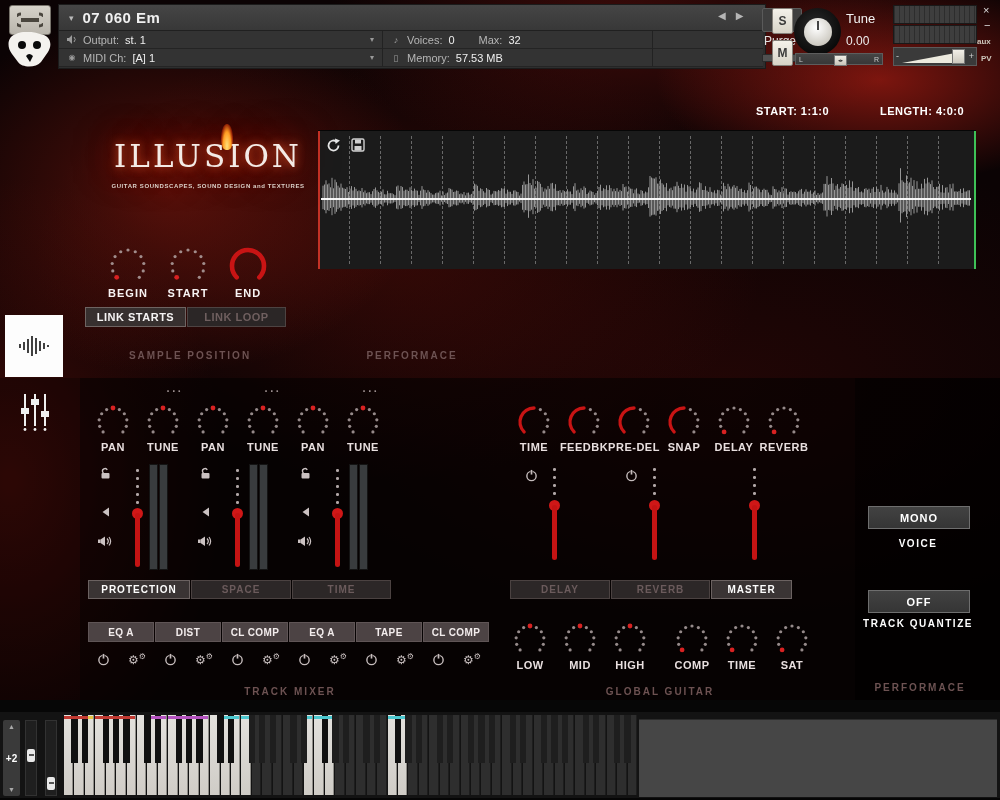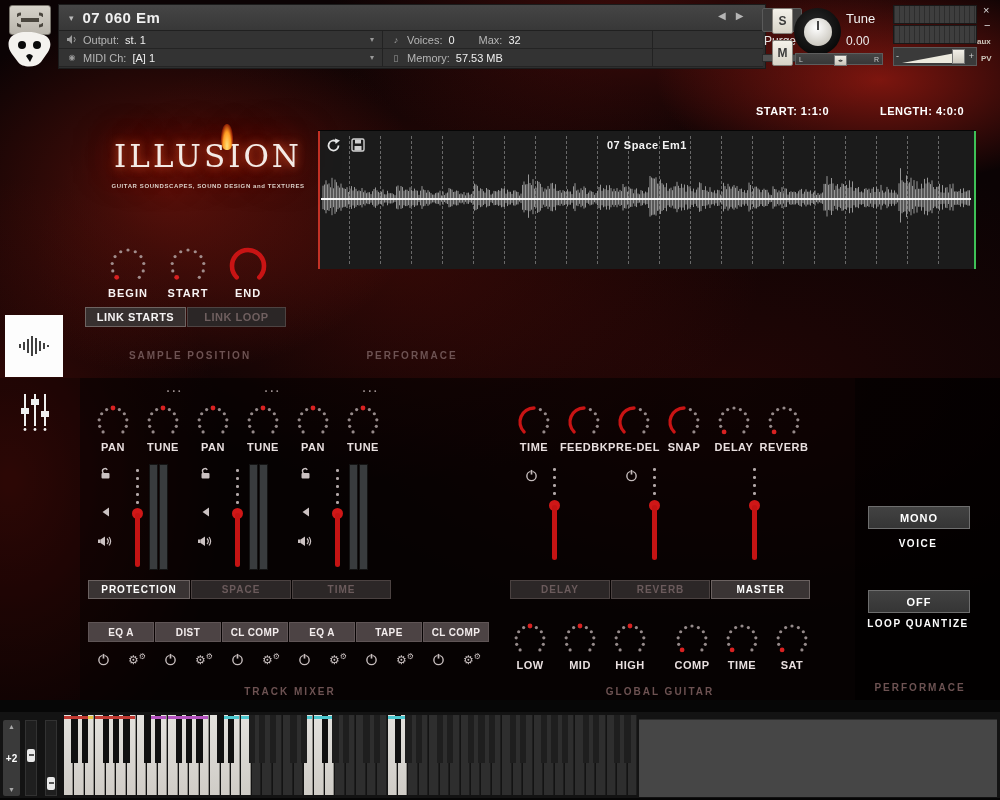--- a/index.html
+++ b/index.html
@@ -273,21 +273,20 @@
       </div>
     <svg class="wave-ic" style="left:8px" width="15" height="15" viewBox="0 0 15 15">
       <path d="M12.5 7.5 a5 5 0 1 1 -2.2-4.1" fill="none" stroke="#e6e6e6" stroke-width="1.8"></path>
       <polygon points="9,0.5 14,2.5 9.5,6" fill="#e6e6e6"></polygon>
     </svg>
     <svg class="wave-ic" style="left:33px" width="14" height="14" viewBox="0 0 14 14">
       <rect x="1" y="1" width="12" height="12" rx="1.5" fill="none" stroke="#cfcfcf" stroke-width="1.4"></rect>
       <rect x="4" y="1.5" width="6" height="4" fill="#cfcfcf"></rect>
         <rect x="3.5" y="8" width="7" height="4.5" fill="#cfcfcf"></rect>
     </svg>
-    <div class="wave-title">07 Space Em1</div>
     <svg id="wave-svg" style="position:absolute;left:3px;top:30px" width="652" height="106">
         <path d="M2.0 24.7 V48.2 M3.5 23.5 V49.1 M5.0 19.3 V52.3 M6.5 23.4 V49.1 M8.0 22.4 V49.9 M9.5 26.3 V47.0 M11.0 16.8 V54.2 M12.5 27.3 V46.2 M14.0 18.6 V52.8 M15.5 21.2 V50.8 M17.0 24.7 V48.2 M18.5 26.6 V46.7 M20.0 22.6 V49.8 M21.5 26.7 V46.6 M23.0 27.4 V46.1 M24.5 28.0 V45.7 M26.0 26.2 V47.0 M27.5 31.0 V43.4 M29.0 27.6 V45.9 M30.5 25.1 V47.9 M32.0 29.5 V44.5 M33.5 26.1 V47.1 M35.0 27.8 V45.8 M36.5 30.2 V44.0 M38.0 29.4 V44.6 M39.5 30.1 V44.1 M41.0 27.0 V46.4 M42.5 31.2 V43.2 M44.0 29.5 V44.5 M45.5 32.2 V42.4 M47.0 31.3 V43.1 M48.5 31.2 V43.2 M50.0 33.1 V41.7 M51.5 30.2 V43.9 M53.0 28.0 V45.6 M54.5 26.5 V46.8 M56.0 29.3 V44.7 M57.5 30.9 V43.5 M59.0 31.9 V42.7 M60.5 30.7 V43.6 M62.0 28.4 V45.3 M63.5 33.3 V41.6 M65.0 33.4 V41.5 M66.5 29.8 V44.3 M68.0 32.2 V42.4 M69.5 32.2 V42.5 M71.0 32.2 V42.4 M72.5 33.2 V41.6 M74.0 34.2 V40.9 M75.5 25.5 V47.6 M77.0 24.5 V48.3 M78.5 29.7 V44.3 M80.0 25.0 V47.9 M81.5 26.1 V47.1 M83.0 29.7 V44.3 M84.5 28.7 V45.1 M86.0 28.7 V45.1 M87.5 30.0 V44.1 M89.0 26.3 V46.9 M90.5 28.6 V45.2 M92.0 29.9 V44.2 M93.5 27.6 V46.0 M95.0 29.4 V44.6 M96.5 29.7 V44.3 M98.0 33.9 V41.1 M99.5 29.7 V44.3 M101.0 25.1 V47.9 M102.5 28.5 V45.3 M104.0 29.1 V44.8 M105.5 31.7 V42.8 M107.0 29.2 V44.8 M108.5 30.8 V43.5 M110.0 32.1 V42.5 M111.5 33.6 V41.4 M113.0 33.6 V41.4 M114.5 32.2 V42.4 M116.0 31.6 V42.9 M117.5 31.6 V42.9 M119.0 29.7 V44.4 M120.5 34.5 V40.7 M122.0 30.6 V43.7 M123.5 34.1 V41.0 M125.0 32.4 V42.3 M126.5 31.5 V43.0 M128.0 27.1 V46.3 M129.5 27.8 V45.8 M131.0 28.6 V45.2 M132.5 31.0 V43.4 M134.0 30.6 V43.6 M135.5 29.5 V44.5 M137.0 29.9 V44.2 M138.5 33.2 V41.6 M140.0 32.4 V42.3 M141.5 33.3 V41.6 M143.0 31.0 V43.3 M144.5 34.4 V40.8 M146.0 31.8 V42.7 M147.5 31.6 V42.9 M149.0 33.7 V41.3 M150.5 32.9 V41.9 M152.0 30.3 V43.9 M153.5 22.7 V49.7 M155.0 23.5 V49.1 M156.5 24.8 V48.1 M158.0 29.8 V44.2 M159.5 27.3 V46.2 M161.0 28.1 V45.5 M162.5 30.2 V44.0 M164.0 31.6 V42.9 M165.5 27.0 V46.4 M167.0 28.4 V45.3 M168.5 29.0 V44.9 M170.0 33.6 V41.4 M171.5 32.7 V42.1 M173.0 29.9 V44.2 M174.5 30.2 V44.0 M176.0 30.5 V43.7 M177.5 29.0 V44.9 M179.0 29.8 V44.3 M180.5 27.2 V46.3 M182.0 27.7 V45.8 M183.5 27.4 V46.1 M185.0 32.6 V42.1 M186.5 28.7 V45.1 M188.0 30.7 V43.6 M189.5 30.8 V43.5 M191.0 32.9 V41.9 M192.5 29.6 V44.4 M194.0 29.3 V44.7 M195.5 30.6 V43.6 M197.0 31.0 V43.4 M198.5 34.6 V40.6 M200.0 32.6 V42.1 M201.5 23.9 V48.8 M203.0 20.5 V51.4 M204.5 23.5 V49.1 M206.0 23.1 V49.4 M207.5 13.5 V56.8 M209.0 22.0 V50.2 M210.5 24.1 V48.7 M212.0 18.2 V53.2 M213.5 27.6 V45.9 M215.0 26.7 V46.6 M216.5 19.9 V51.9 M218.0 20.9 V51.1 M219.5 22.8 V49.6 M221.0 26.2 V47.0 M222.5 30.6 V43.7 M224.0 27.5 V46.0 M225.5 28.5 V45.2 M227.0 25.0 V47.9 M228.5 27.8 V45.8 M230.0 22.4 V49.9 M231.5 21.9 V50.3 M233.0 27.6 V45.9 M234.5 23.2 V49.3 M236.0 29.8 V44.3 M237.5 29.9 V44.2 M239.0 29.1 V44.8 M240.5 31.7 V42.8 M242.0 29.2 V44.7 M243.5 30.1 V44.0 M245.0 31.0 V43.4 M246.5 28.3 V45.4 M248.0 30.5 V43.7 M249.5 30.5 V43.7 M251.0 33.1 V41.8 M252.5 25.3 V47.7 M254.0 22.2 V50.1 M255.5 29.6 V44.5 M257.0 28.7 V45.1 M258.5 31.7 V42.8 M260.0 27.3 V46.2 M261.5 29.1 V44.8 M263.0 25.4 V47.6 M264.5 26.9 V46.5 M266.0 33.0 V41.9 M267.5 31.6 V42.9 M269.0 29.6 V44.4 M270.5 30.4 V43.8 M272.0 31.0 V43.4 M273.5 33.8 V41.2 M275.0 32.0 V42.6 M276.5 29.8 V44.3 M278.0 26.0 V47.2 M279.5 23.7 V48.9 M281.0 29.8 V44.3 M282.5 27.2 V46.3 M284.0 28.2 V45.5 M285.5 24.3 V48.5 M287.0 29.1 V44.8 M288.5 24.2 V48.6 M290.0 27.1 V46.3 M291.5 30.4 V43.8 M293.0 27.8 V45.8 M294.5 30.1 V44.1 M296.0 27.1 V46.3 M297.5 30.7 V43.6 M299.0 28.9 V45.0 M300.5 30.1 V44.0 M302.0 23.0 V49.5 M303.5 26.2 V47.1 M305.0 25.5 V47.6 M306.5 30.7 V43.6 M308.0 26.2 V47.0 M309.5 27.6 V45.9 M311.0 27.8 V45.8 M312.5 32.3 V42.4 M314.0 28.6 V45.2 M315.5 27.4 V46.1 M317.0 32.5 V42.2 M318.5 33.3 V41.6 M320.0 29.1 V44.8 M321.5 29.9 V44.2 M323.0 32.4 V42.3 M324.5 30.6 V43.7 M326.0 31.4 V43.1 M327.5 26.3 V47.0 M329.0 15.0 V55.6 M330.5 16.5 V54.4 M332.0 17.3 V53.8 M333.5 17.6 V53.6 M335.0 16.3 V54.6 M336.5 22.6 V49.8 M338.0 22.7 V49.7 M339.5 18.4 V53.0 M341.0 22.2 V50.1 M342.5 23.6 V49.0 M344.0 26.2 V47.0 M345.5 22.1 V50.2 M347.0 29.8 V44.3 M348.5 27.7 V45.9 M350.0 26.7 V46.6 M351.5 29.2 V44.7 M353.0 25.4 V47.6 M354.5 25.3 V47.7 M356.0 20.8 V51.2 M357.5 24.8 V48.1 M359.0 27.0 V46.4 M360.5 22.8 V49.6 M362.0 26.7 V46.6 M363.5 23.5 V49.1 M365.0 30.7 V43.5 M366.5 24.1 V48.6 M368.0 25.4 V47.6 M369.5 27.5 V46.0 M371.0 30.2 V43.9 M372.5 27.6 V46.0 M374.0 31.5 V42.9 M375.5 28.6 V45.2 M377.0 26.5 V46.8 M378.5 21.3 V50.8 M380.0 22.2 V50.1 M381.5 28.9 V45.0 M383.0 29.0 V44.9 M384.5 25.2 V47.8 M386.0 29.6 V44.4 M387.5 30.9 V43.4 M389.0 26.2 V47.0 M390.5 30.8 V43.5 M392.0 31.4 V43.1 M393.5 29.4 V44.5 M395.0 32.3 V42.4 M396.5 28.8 V45.0 M398.0 29.2 V44.7 M399.5 33.6 V41.4 M401.0 30.7 V43.6 M402.5 21.8 V50.4 M404.0 25.1 V47.9 M405.5 28.2 V45.5 M407.0 22.8 V49.6 M408.5 25.5 V47.6 M410.0 27.7 V45.9 M411.5 25.6 V47.5 M413.0 24.1 V48.7 M414.5 26.8 V46.6 M416.0 25.1 V47.8 M417.5 29.9 V44.2 M419.0 28.0 V45.6 M420.5 27.6 V45.9 M422.0 31.0 V43.4 M423.5 29.2 V44.7 M425.0 31.8 V42.8 M426.5 29.2 V44.7 M428.0 21.6 V50.5 M429.5 24.0 V48.7 M431.0 30.9 V43.4 M432.5 27.4 V46.1 M434.0 25.7 V47.4 M435.5 25.6 V47.5 M437.0 27.4 V46.1 M438.5 28.6 V45.2 M440.0 31.2 V43.2 M441.5 28.9 V45.0 M443.0 27.7 V45.9 M444.5 28.9 V44.9 M446.0 28.8 V45.0 M447.5 31.5 V43.0 M449.0 33.7 V41.3 M450.5 34.1 V40.9 M452.0 25.3 V47.7 M453.5 28.0 V45.6 M455.0 28.3 V45.4 M456.5 31.4 V43.0 M458.0 29.5 V44.5 M459.5 31.0 V43.4 M461.0 26.2 V47.0 M462.5 32.4 V42.3 M464.0 27.3 V46.2 M465.5 27.7 V45.9 M467.0 33.6 V41.3 M468.5 31.0 V43.3 M470.0 30.3 V43.9 M471.5 31.1 V43.3 M473.0 30.6 V43.6 M474.5 31.0 V43.4 M476.0 32.4 V42.3 M477.5 30.3 V43.9 M479.0 28.8 V45.0 M480.5 27.9 V45.7 M482.0 32.7 V42.1 M483.5 30.7 V43.6 M485.0 28.3 V45.4 M486.5 30.7 V43.6 M488.0 30.7 V43.6 M489.5 29.4 V44.6 M491.0 32.8 V42.0 M492.5 31.4 V43.0 M494.0 29.5 V44.5 M495.5 33.9 V41.1 M497.0 32.0 V42.6 M498.5 33.8 V41.2 M500.0 32.5 V42.2 M501.5 31.5 V42.9 M503.0 22.9 V49.6 M504.5 22.9 V49.5 M506.0 15.1 V55.5 M507.5 23.8 V48.9 M509.0 22.9 V49.5 M510.5 17.0 V54.0 M512.0 22.4 V49.9 M513.5 28.9 V44.9 M515.0 24.7 V48.2 M516.5 23.1 V49.4 M518.0 27.7 V45.9 M519.5 26.0 V47.1 M521.0 22.4 V49.9 M522.5 23.1 V49.4 M524.0 24.9 V48.0 M525.5 23.9 V48.8 M527.0 26.9 V46.5 M528.5 19.4 V52.2 M530.0 26.2 V47.0 M531.5 20.4 V51.5 M533.0 29.8 V44.3 M534.5 27.0 V46.4 M536.0 27.3 V46.2 M537.5 26.0 V47.2 M539.0 31.1 V43.3 M540.5 30.4 V43.8 M542.0 31.5 V43.0 M543.5 27.9 V45.8 M545.0 27.2 V46.3 M546.5 28.8 V45.0 M548.0 27.7 V45.9 M549.5 31.9 V42.6 M551.0 27.7 V45.9 M552.5 26.1 V47.1 M554.0 31.0 V43.3 M555.5 26.1 V47.1 M557.0 27.9 V45.7 M558.5 30.9 V43.4 M560.0 23.9 V48.7 M561.5 29.5 V44.5 M563.0 31.7 V42.8 M564.5 30.6 V43.7 M566.0 25.9 V47.2 M567.5 28.3 V45.5 M569.0 31.6 V42.9 M570.5 28.7 V45.1 M572.0 31.7 V42.8 M573.5 29.4 V44.6 M575.0 31.6 V42.9 M576.5 33.5 V41.4 M578.0 22.3 V50.0 M579.5 7.2 V61.5 M581.0 19.3 V52.3 M582.5 20.8 V51.1 M584.0 21.8 V50.4 M585.5 14.4 V56.1 M587.0 22.5 V49.9 M588.5 21.3 V50.7 M590.0 16.7 V54.3 M591.5 24.9 V48.0 M593.0 19.1 V52.5 M594.5 28.3 V45.4 M596.0 20.2 V51.6 M597.5 27.8 V45.8 M599.0 27.8 V45.8 M600.5 22.7 V49.7 M602.0 27.3 V46.2 M603.5 17.9 V53.4 M605.0 22.5 V49.9 M606.5 16.7 V54.3 M608.0 21.4 V50.7 M609.5 23.1 V49.4 M611.0 19.4 V52.2 M612.5 26.1 V47.1 M614.0 28.1 V45.6 M615.5 25.8 V47.3 M617.0 25.9 V47.3 M618.5 22.8 V49.6 M620.0 31.3 V43.1 M621.5 24.1 V48.6 M623.0 31.7 V42.8 M624.5 26.7 V46.7 M626.0 26.2 V47.1 M627.5 31.5 V43.0 M629.0 23.2 V49.3 M630.5 27.4 V46.1 M632.0 22.6 V49.7 M633.5 30.5 V43.8 M635.0 30.3 V43.9 M636.5 30.8 V43.5 M638.0 30.1 V44.0 M639.5 27.9 V45.7 M641.0 32.0 V42.6 M642.5 27.3 V46.2 M644.0 30.6 V43.6 M645.5 30.4 V43.8 M647.0 29.3 V44.7 M648.5 29.3 V44.6 " stroke="#a8a8a8" stroke-width="1" opacity=".88"></path>
         <rect x="0" y="37" width="650" height="2" fill="#ffffff" opacity=".95"></rect>
       </svg>
     <div class="wave-redline"></div>
     <div class="wave-greenline"></div>
   </div>
 
   <div class="abs logo-wrap">
     <div class="logo-flame"></div>
@@ -719,21 +718,21 @@
         <span class="tickdot" style="left:48px;top:14px"></span>
         <span class="tickdot" style="left:48px;top:22px"></span>
         <span class="tickdot" style="left:48px;top:30px"></span>
         <span class="fcap" style="left:44px;top:38px"></span>
         <span class="fline" style="left:47px;top:43px;height:55px"></span>
       </div>
     </div>
   <div id="fx-tabs" class="abs btnrow" style="left:510px;top:580px">
       <div class="tab" style="width: 100px;">DELAY</div>
       <div class="tab" style="width: 99px;">REVERB</div>
-      <div class="tab active" style="width: 99px;">MASTER</div>
+      <div class="tab active" style="width: 81px;">MASTER</div>
     </div>
   <div id="master-knob-row" class="abs krow" style="left:505px;top:622px">
       <div class="kcell">
         <svg width="36" height="36">
           <circle cx="8.100505063388333" cy="27.899494936611664" r="1.6" fill="#b9adad" opacity=".8"></circle>
           <circle cx="4.685208771867851" cy="22.326237921249266" r="1.6" fill="#b9adad" opacity=".8"></circle>
           <circle cx="4.172363231668072" cy="15.809917489436767" r="1.6" fill="#b9adad" opacity=".8"></circle>
           <circle cx="6.6737620787507375" cy="9.771006467905375" r="1.6" fill="#b9adad" opacity=".8"></circle>
           <circle cx="11.644133003646346" cy="5.52590866136285" r="1.6" fill="#b9adad" opacity=".8"></circle>
           <circle cx="18" cy="4" r="2.4" fill="#d82222"></circle>
@@ -824,21 +823,21 @@
           <circle cx="27.899494936611667" cy="27.899494936611664" r="1.6" fill="#b9adad" opacity=".8"></circle>
         </svg>
         <div class="klabel">SAT</div>
       </div>
     </div>
   <div class="abs seclab" style="left:560px;top:686px;width:200px">GLOBAL GUITAR</div>
 
   <div class="abs pbtn" style="top:506px">MONO</div>
   <div class="abs plab" style="top:538px">VOICE</div>
   <div class="abs pbtn" style="top:590px">OFF</div>
-  <div class="abs plab" style="top:618px">LOOP QUANTIZE</div>
+  <div class="abs plab" style="top:618px">TRACK QUANTIZE</div>
   <div class="abs seclab" style="left:850px;top:682px;width:140px">PERFORMACE</div>
 
   <div class="abs kb-strip"></div>
   <div class="abs kb-bg"></div>
   <div class="abs kb-grey"></div>
   <div class="abs kb-left">
     <span class="ar">▲</span>
     <span class="oc">+2</span>
     <span class="ar">▼</span>
   </div>

